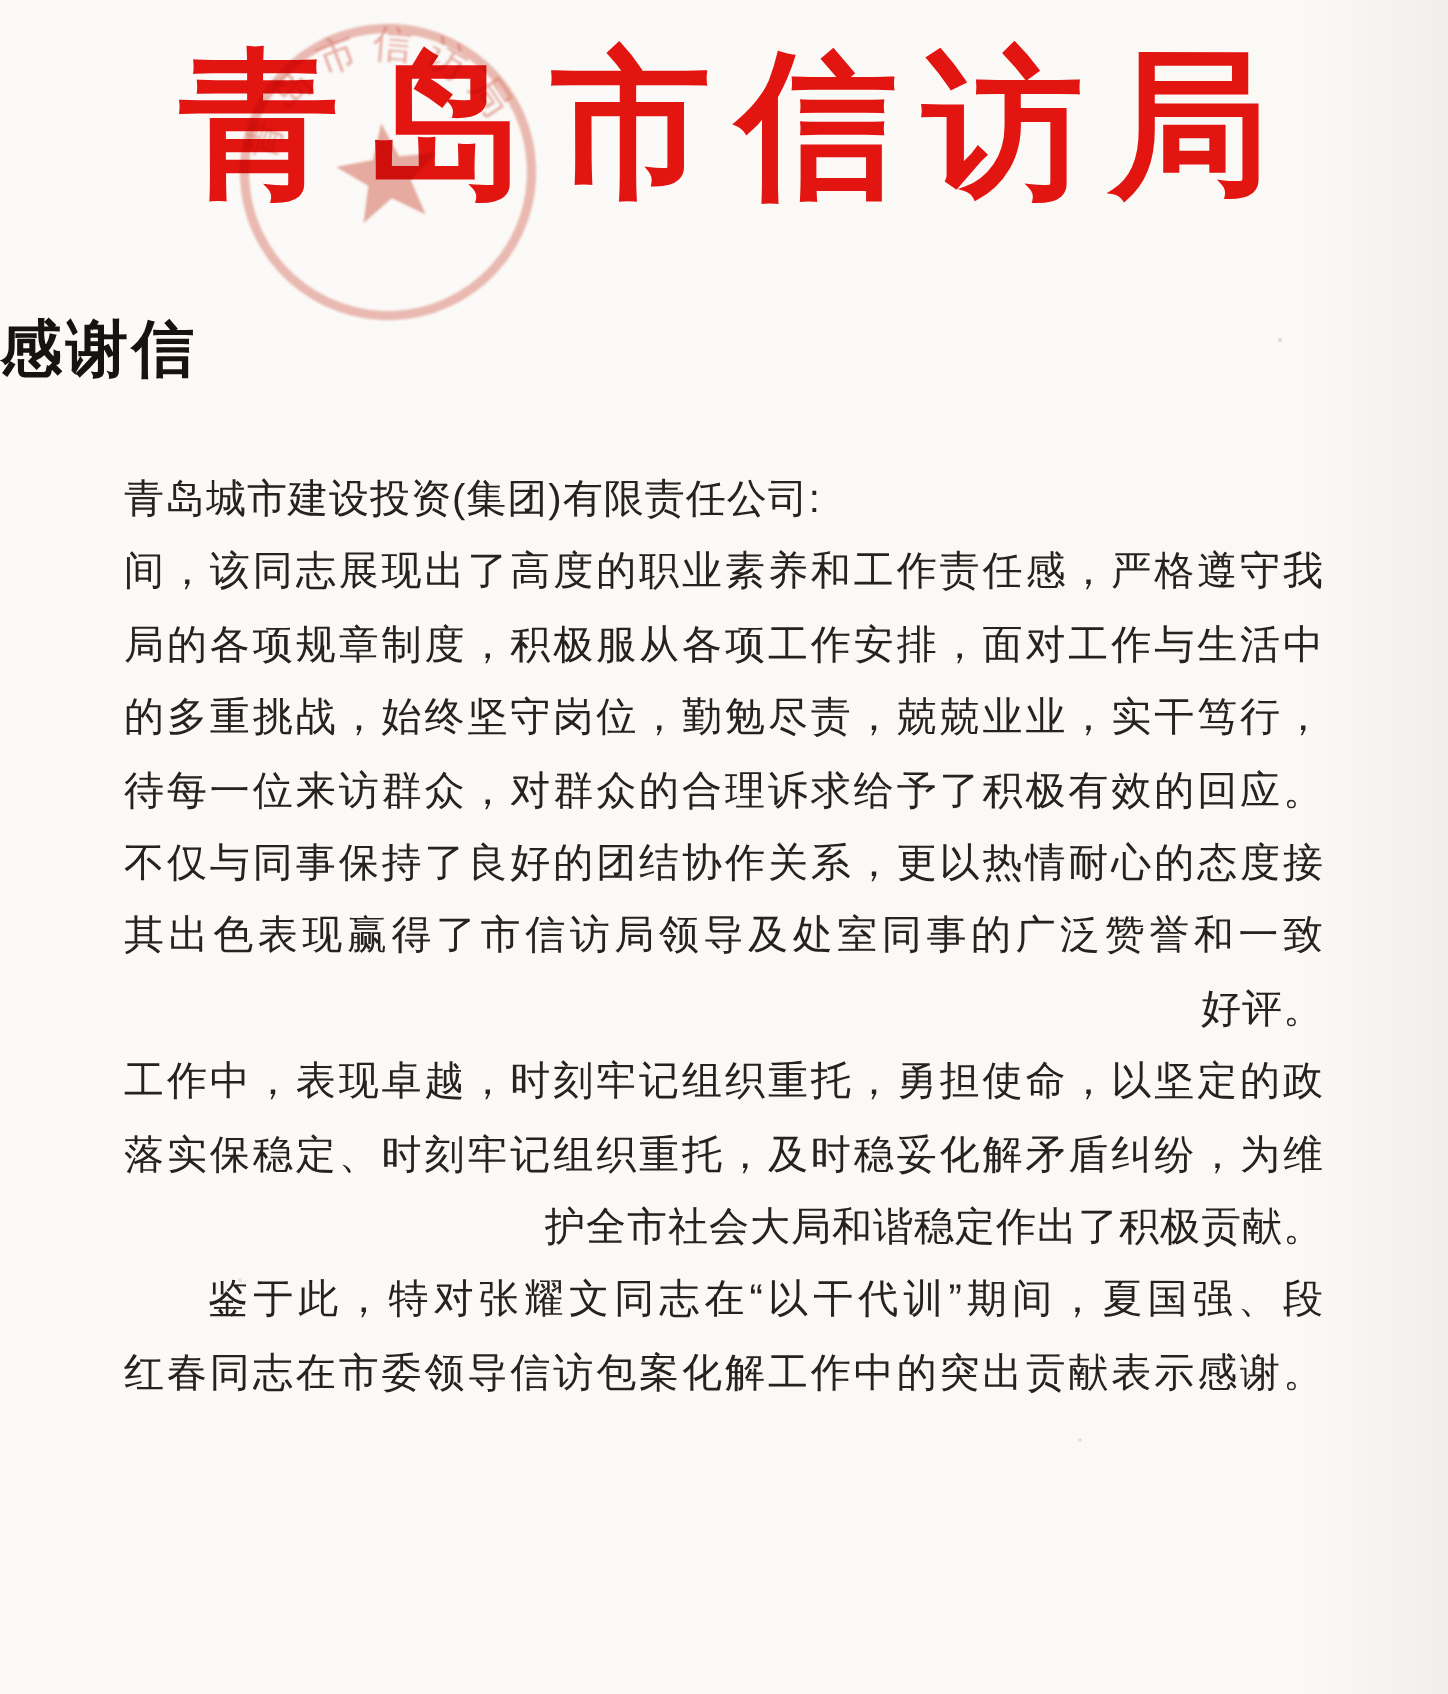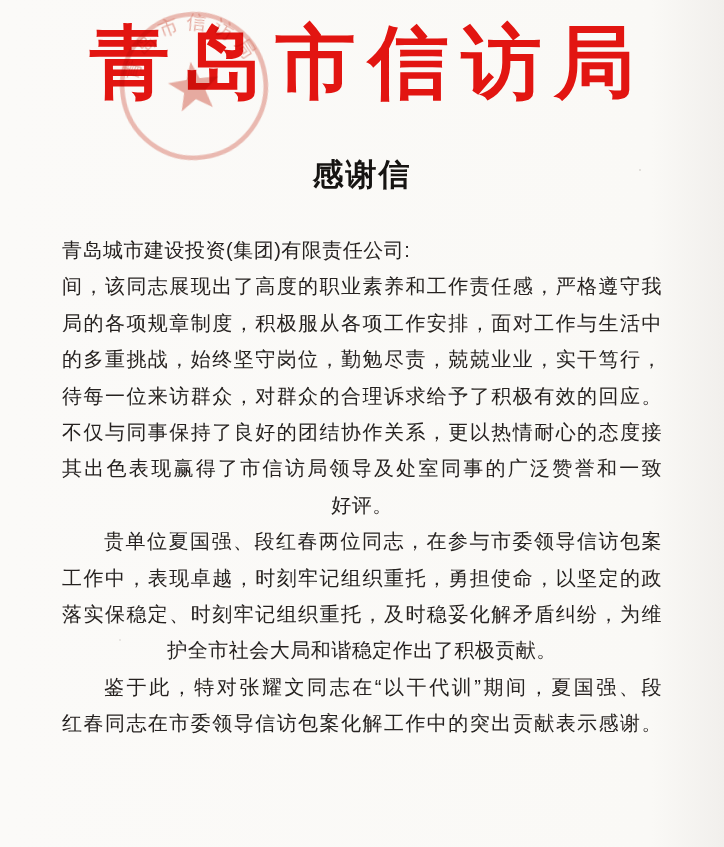--- a/index.html
+++ b/index.html
@@ -46,21 +46,21 @@
     filter: blur(.4px);
     mix-blend-mode: multiply;
     opacity: .8;
   }
   .subtitle {
     position: absolute;
     top: 154px;
     left: 0;
     width: 100%;
     margin: 0;
-    text-align: center;
+    text-align: left;
     font-size: 31px;
     font-weight: 800;
     letter-spacing: 2px;
     color: #161412;
   }
   .letter-body {
     position: absolute;
     top: 232px;
     left: 62px;
     width: 600px;
@@ -70,21 +70,21 @@
   .line {
     height: 36.4px;
     line-height: 36.4px;
     white-space: nowrap;
   }
   .line.j {
     white-space: normal;
     text-align: justify;
     text-align-last: justify;
   }
-  .line.end { text-align: center; }
+  .line.end { text-align: right; }
   .line.indent { text-indent: 42px; }
   .salutation { text-align: left; }
 </style>
 </head>
 <body>
 
 <div class="page">
 
   <div class="letterhead">青岛市信访局</div>
 
@@ -103,21 +103,20 @@
     <div class="line salutation">青岛城市建设投资(集团)有限责任公司:</div>
 
     <div class="line j">间，该同志展现出了高度的职业素养和工作责任感，严格遵守我</div>
     <div class="line j">局的各项规章制度，积极服从各项工作安排，面对工作与生活中</div>
     <div class="line j">的多重挑战，始终坚守岗位，勤勉尽责，兢兢业业，实干笃行，</div>
     <div class="line j">待每一位来访群众，对群众的合理诉求给予了积极有效的回应。</div>
     <div class="line j">不仅与同事保持了良好的团结协作关系，更以热情耐心的态度接</div>
     <div class="line j">其出色表现赢得了市信访局领导及处室同事的广泛赞誉和一致</div>
     <div class="line end">好评。</div>
 
-    <div class="line j indent">贵单位夏国强、段红春两位同志，在参与市委领导信访包案</div>
     <div class="line j">工作中，表现卓越，时刻牢记组织重托，勇担使命，以坚定的政</div>
     <div class="line j">落实保稳定、时刻牢记组织重托，及时稳妥化解矛盾纠纷，为维</div>
     <div class="line end">护全市社会大局和谐稳定作出了积极贡献。</div>
 
     <div class="line j indent">鉴于此，特对张耀文同志在“以干代训”期间，夏国强、段</div>
     <div class="line j">红春同志在市委领导信访包案化解工作中的突出贡献表示感谢。</div>
   </div>
 
 </div>
 

